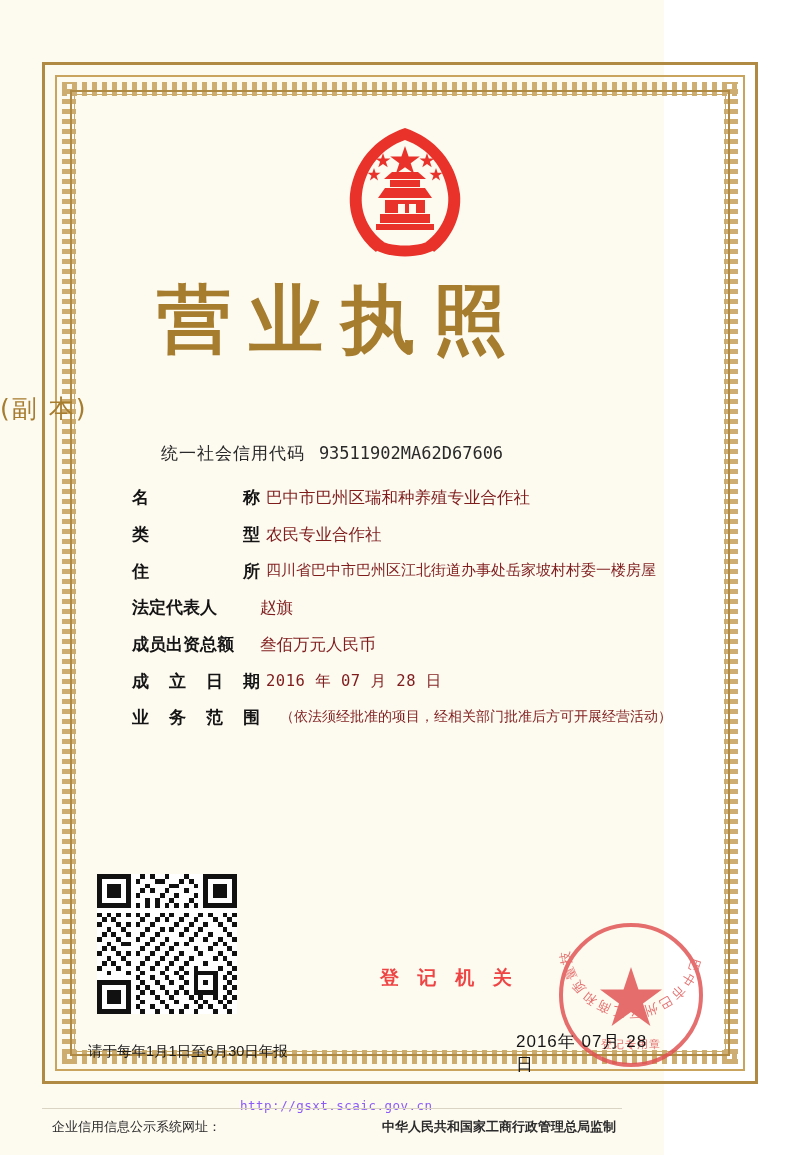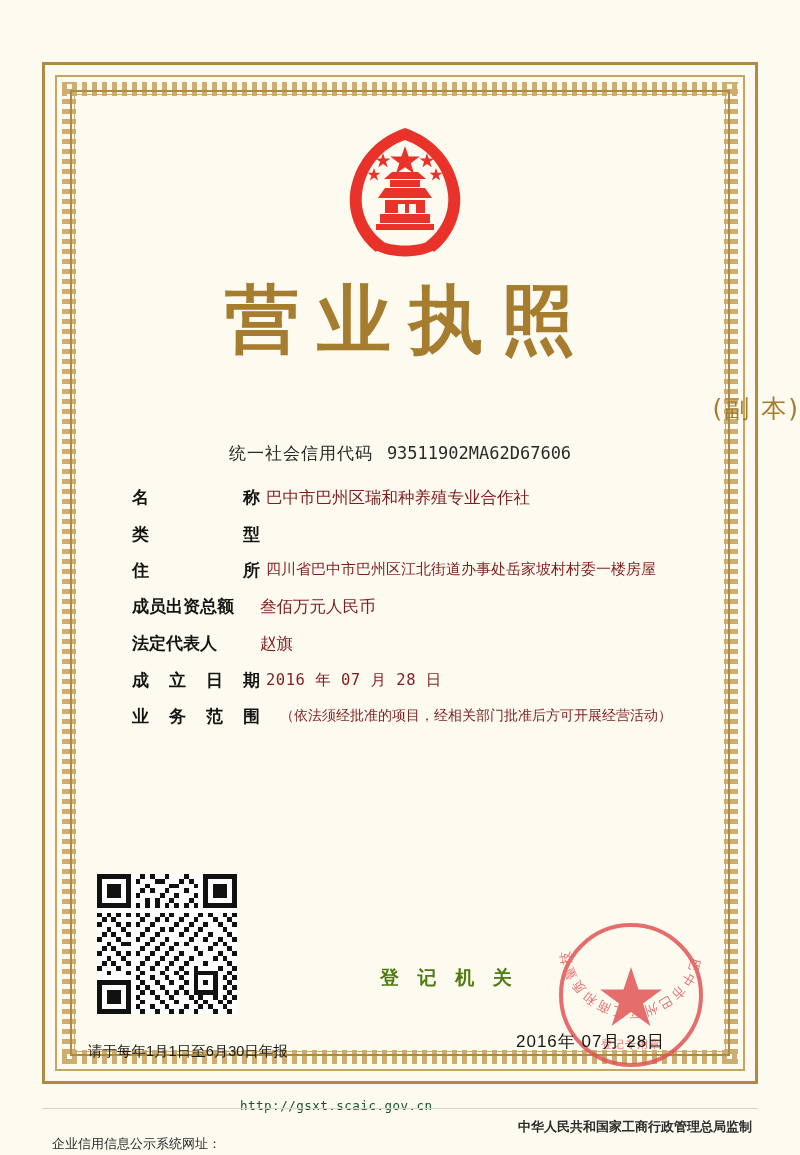--- a/index.html
+++ b/index.html
@@ -8,21 +8,21 @@
     background: #ffffff;
   }
   body {
     width: 800px;
     height: 1155px;
     font-family: "Liberation Sans", sans-serif;
     overflow: hidden;
   }
   .page {
     position: relative;
-    width: 800px;
+    width: 664px;
     height: 1155px;
     background: #fdfaf0;
   }
   
   .border-outer {
     position: absolute;
     left: 42px; top: 62px;
     width: 716px; height: 1022px;
     border: 3px solid #b08a43;
     box-sizing: border-box;
@@ -78,22 +78,22 @@
     font-family: "DejaVu Sans", "Liberation Sans", sans-serif;
     font-size: 74px;
     font-weight: bold;
     letter-spacing: 18px;
     text-indent: 18px;
     color: #a67c2e;
     line-height: 1;
   }
   .sub-title {
     position: absolute;
-    left: 8px; right: 0; top: 392px;
-    text-align: right;
+    left: 0; right: 0; top: 392px;
+    text-align: left;
     font-family: "DejaVu Sans", "Liberation Sans", sans-serif;
     font-size: 25px;
     color: #a67c2e;
     letter-spacing: 2px;
   }
 
   .credit-code {
     position: absolute;
     left: 0; right: 0; top: 442px;
     text-align: center;
@@ -184,21 +184,21 @@
   }
 
   
   .registry {
     position: absolute;
     left: 380px; top: 965px;
     font-family: "DejaVu Sans", "Liberation Sans", sans-serif;
     font-size: 19px;
     font-weight: bold;
     letter-spacing: 6px;
-    color: #4d7c0f;
+    color: #ef4444;
   }
   .issue-date {
     position: absolute;
     left: 516px; top: 1030px;
     font-family: Liberation Sans, sans-serif;
     font-size: 17px;
     color: #141414;
     letter-spacing: 1px;
   }
   .annual-note {
@@ -216,30 +216,29 @@
     width: 170px; height: 170px;
     opacity: 0.82;
   }
 
   
   .footer-url {
     position: absolute;
     left: 240px; top: 1098px;
     font-family: "DejaVu Sans Mono", monospace;
     font-size: 12.5px;
-    color: #14532d;
+    color: #8b5cf6;
     letter-spacing: 0.5px;
   }
   .footer-left {
     position: absolute;
     left: 52px; top: 1118px;
     font-family: "DejaVu Sans", "Liberation Sans", sans-serif;
     font-size: 13px;
     color: #2b2b2b;
-    margin-top: 17px;
   }
   .footer-right {
     position: absolute;
     right: 48px; top: 1118px;
     font-family: "DejaVu Sans", "Liberation Sans", sans-serif;
     font-size: 13px;
     color: #2b2b2b;
     font-weight: bold;
   }
   .hr-footer {
@@ -302,38 +301,39 @@
         <span>称</span>
       </div>
       <div class="value">巴中市巴州区瑞和种养殖专业合作社</div>
     </div>
 
     <div class="row">
       <div class="label spread4">
         <span>类</span>
         <span>型</span>
       </div>
+      <div class="value">农民专业合作社</div>
     </div>
 
     <div class="row">
       <div class="label spread4">
         <span>住</span>
         <span>所</span>
       </div>
       <div class="value small">四川省巴中市巴州区江北街道办事处岳家坡村村委一楼房屋</div>
     </div>
 
     <div class="row">
+      <div class="label">法定代表人</div>
+      <div class="value">赵旗</div>
+    </div>
+
+    <div class="row">
       <div class="label">成员出资总额</div>
       <div class="value">叁佰万元人民币</div>
-    </div>
-
-    <div class="row">
-      <div class="label">法定代表人</div>
-      <div class="value">赵旗</div>
     </div>
 
     <div class="row">
       <div class="label spread4">
         <span>成</span>
         <span>立</span>
         <span>日</span>
         <span>期</span>
       </div>
       <div class="value mono">2016 年 07 月 28 日</div>

